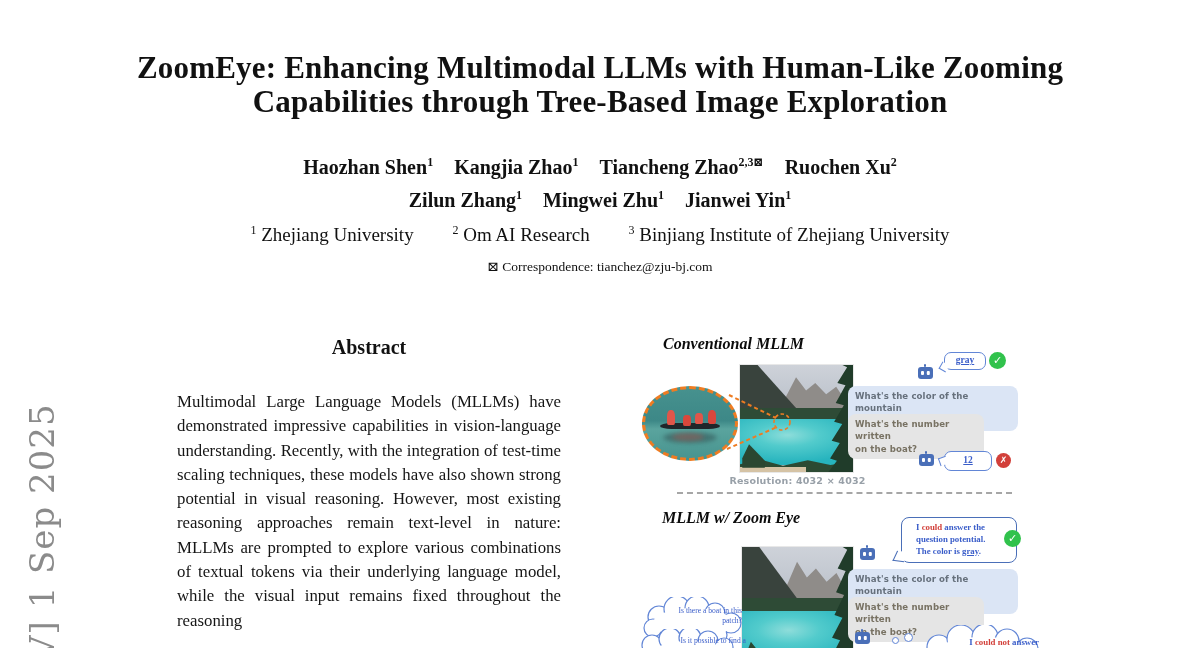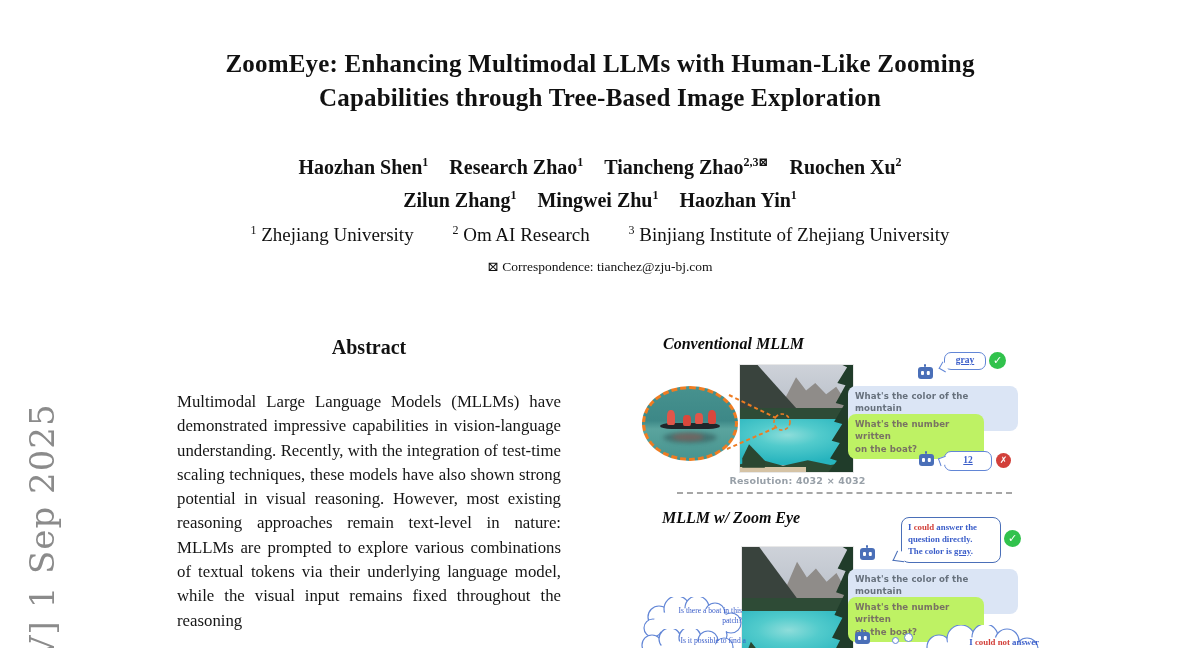--- a/index.html
+++ b/index.html
@@ -4,21 +4,21 @@
 <style>
   html,body{margin:0;padding:0;background:#fff;}
   .page{position:relative;width:1200px;height:648px;overflow:hidden;background:#ffffff;
         font-family:"Liberation Serif","DejaVu Serif",serif;color:#111;}
 
   
   .arxiv{position:absolute;left:22px;top:660px;transform-origin:0 0;transform:rotate(-90deg);
          font-family:"DejaVu Serif",serif;font-size:34px;color:#8b8b8b;letter-spacing:1px;white-space:nowrap;}
 
   
-  .title{position:absolute;left:100px;width:1000px;text-align:center;font-weight:700;font-size:25px;letter-spacing:.2px;}
+  .title{position:absolute;left:100px;width:1000px;text-align:center;font-weight:700;font-size:31px;letter-spacing:.2px;}
   .t1{top:50px;} .t2{top:84px;}
   .authors{position:absolute;left:100px;width:1000px;text-align:center;font-weight:700;font-size:20px;}
   .a1{top:155px;} .a2{top:188px;}
   .authors .author{margin:0 8px;white-space:nowrap;}
   sup{font-size:12px;}
   .affil{position:absolute;left:60px;width:1080px;top:223px;text-align:center;font-size:19px;}
   .affil .aff{margin:0 17px;white-space:nowrap;}
   .corr{position:absolute;left:100px;width:1000px;top:258px;text-align:center;font-size:13.5px;}
 
   
@@ -78,57 +78,57 @@
 
   
   .ans{position:absolute;background:#fff;border:1.5px solid #6286d6;border-radius:7px;color:#3a5dc9;
     font:700 9.5px/1 "Liberation Serif",serif;display:flex;align-items:center;justify-content:center;}
   .u{text-decoration:underline;}
   .red{color:#d2403a;}
   .tail{position:absolute;width:7px;height:7px;background:#fff;}
   .tail.bl{left:-5px;bottom:-2px;border-left:1.5px solid #6286d6;border-bottom:1.5px solid #6286d6;transform:rotate(30deg);}
   .tail.lf{left:-6px;top:5px;border-left:1.5px solid #6286d6;border-bottom:1.5px solid #6286d6;transform:rotate(70deg);}
 
-  .zb{position:absolute;background:#fff;border:1.6px solid #4a6fb8;border-radius:8px;padding:4px 6px;
+  .zb{position:absolute;background:#fff;border:1.6px solid #4a6fb8;border-radius:8px;padding:4px 14px;
     font:700 8.8px/1.35 "Liberation Serif",serif;color:#3a5dc9;}
   .zb .tail2{position:absolute;left:-7px;bottom:0px;width:10px;height:10px;background:#fff;
     border-left:1.6px solid #4a6fb8;border-bottom:1.6px solid #4a6fb8;transform:rotate(25deg) skewY(-18deg);}
 
   
   .qb{position:absolute;border-radius:8px;padding:4px 7px;font:700 8.6px/1.45 "DejaVu Sans",sans-serif;letter-spacing:.1px;}
   .qb.blue{background:#dbe5f5;color:#66707c;}
-  .qb.yellow{background:#bef264;color:#787263;}
+  .qb.yellow{background:#e5e5e5;color:#787263;}
 
   
   .cloudtext{position:absolute;font:400 7.6px/1.3 "Liberation Serif",serif;color:#3a5dc9;text-align:right;}
   .cloudtext.big{font:700 8.8px/1.3 "Liberation Serif",serif;}
   .tc{position:absolute;border:1.2px solid #6286d6;background:#fff;border-radius:50%;}
 
   svg{position:absolute;left:0;top:0;pointer-events:none;}
 </style>
 </head>
 <body>
 
 <div class="page">
 
   <div class="arxiv">V]  1 Sep 2025</div>
 
   <div class="title t1">ZoomEye: Enhancing Multimodal LLMs with Human-Like Zooming</div>
   <div class="title t2">Capabilities through Tree-Based Image Exploration</div>
 
   <div class="authors a1">
     <span class="author"><span>Haozhan Shen</span><sup>1</sup></span>
-    <span class="author"><span>Research Zhao</span><sup>1</sup></span>
+    <span class="author"><span>Kangjia Zhao</span><sup>1</sup></span>
     <span class="author"><span>Tiancheng Zhao</span><sup>2,3⊠</sup></span>
     <span class="author"><span>Ruochen Xu</span><sup>2</sup></span>
   </div>
   <div class="authors a2">
     <span class="author"><span>Zilun Zhang</span><sup>1</sup></span>
     <span class="author"><span>Mingwei Zhu</span><sup>1</sup></span>
-    <span class="author"><span>Haozhan Yin</span><sup>1</sup></span>
+    <span class="author"><span>Jianwei Yin</span><sup>1</sup></span>
   </div>
 
   <div class="affil">
     <span class="aff"><sup>1</sup> <span>Zhejiang University</span></span>
     <span class="aff"><sup>2</sup> <span>Om AI Research</span></span>
     <span class="aff"><sup>3</sup> <span>Binjiang Institute of Zhejiang University</span></span>
   </div>
   <div class="corr">⊠ Correspondence: tianchez@zju-bj.com</div>
 
   <div class="abs-h">Abstract</div>
@@ -188,21 +188,21 @@
       <i class="tail lf"></i>
     </div>
     <div class="cross" style="left:366px;top:123px;">✗</div>
 
     <div class="divider" style="left:47px;top:162px;width:335px;"></div>
 
     <div class="figh" style="left:32px;top:179px;">MLLM w/ Zoom Eye</div>
 
     <div class="zb" style="left:271px;top:187px;width:86px;">
       <span>I </span><span class="red">could</span><span> answer the</span><br>
-      <span>question directly.</span><br>
+      <span>question potential.</span><br>
       <span>The color is </span><span class="u">gray</span><span>.</span>
       <i class="tail2"></i>
     </div>
     <div class="check" style="left:374px;top:200px;">✓</div>
     <div class="robot" style="left:230px;top:218px;"></div>
 
     <div class="scene" style="left:112px;top:217px;width:111px;height:128px;">
       <div class="sky"></div>
       <div class="rock"></div>
       <div class="darkmtn"></div>

